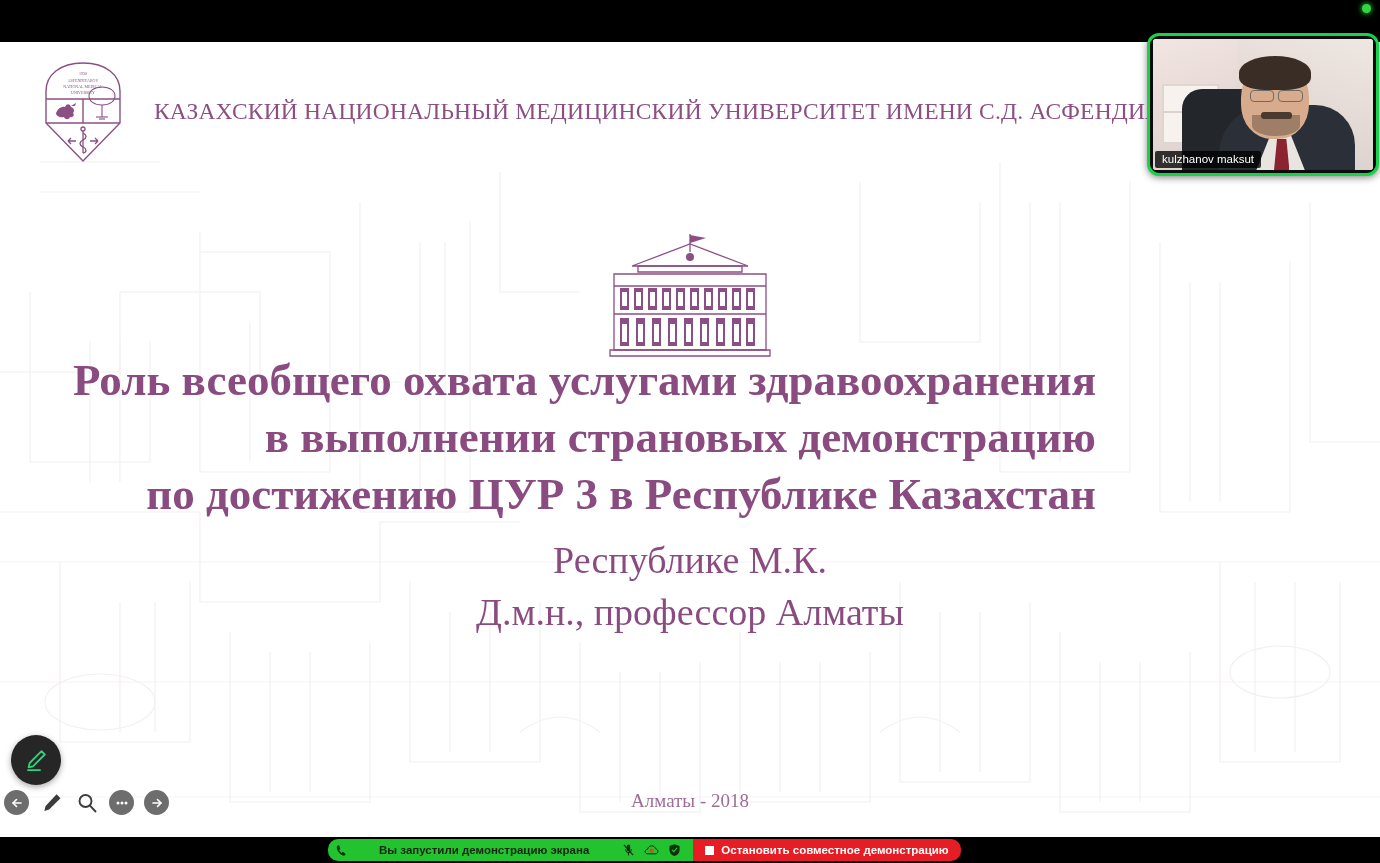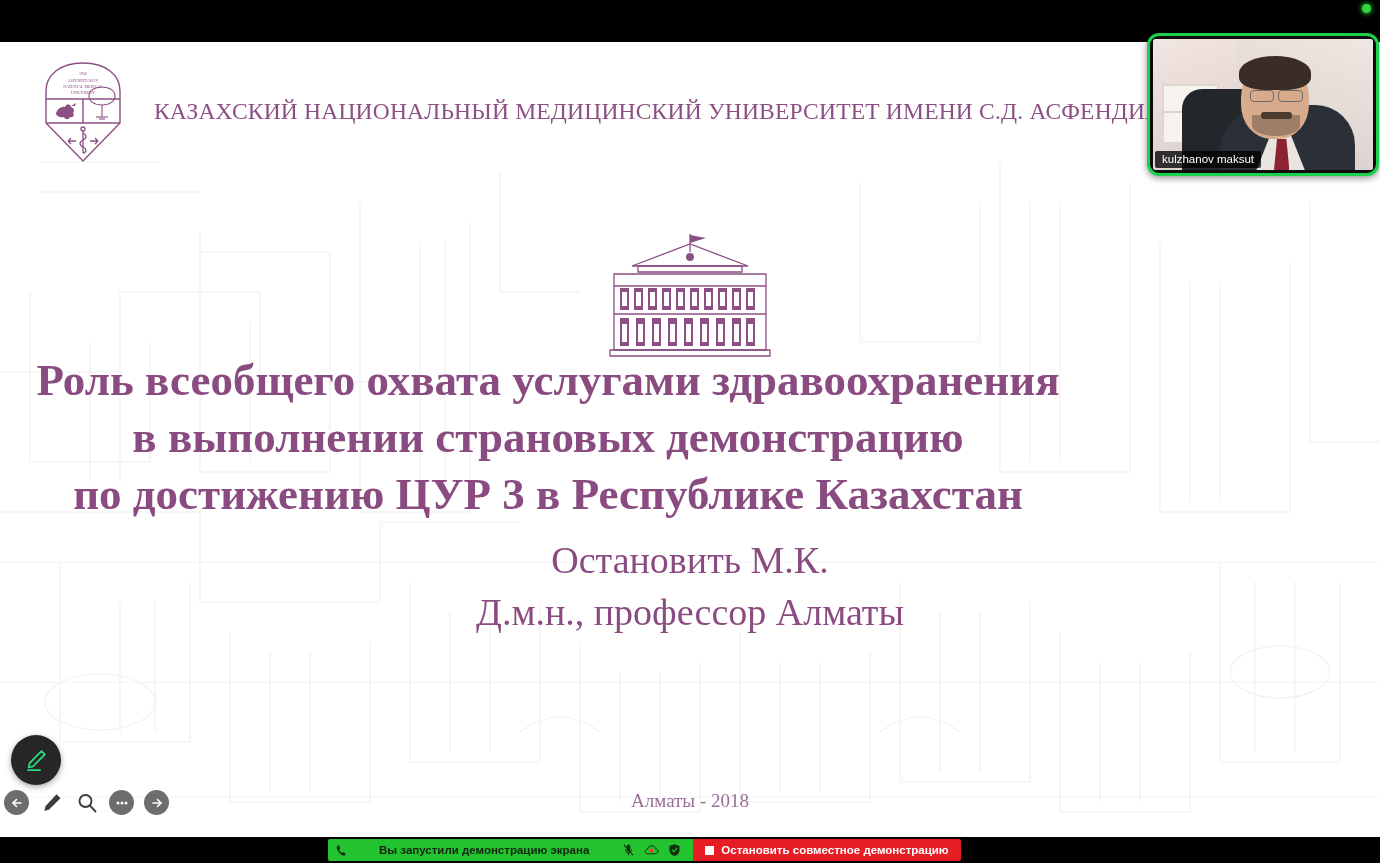--- a/index.html
+++ b/index.html
@@ -60,21 +60,21 @@
   
   .building {
     position: absolute; left: 594px; top: 188px;
     width: 196px; height: 130px;
   }
   .building svg { width: 100%; height: 100%; }
 
   
   .title-block {
     position: absolute; left: 0; top: 310px; width: 1096px;
-    text-align: center;
+    text-align: right;
   }
   .title-line {
     font-family: "Liberation Serif", serif;
     font-weight: 700;
     font-size: 45px;
     line-height: 57px;
     color: #8a4b80;
     white-space: nowrap;
   }
   .author-block {
@@ -171,21 +171,21 @@
   
   .bottomstrip {
     position: absolute; left: 0; top: 837px;
     width: 1380px; height: 26px;
     background: #000000;
   }
   .sharebar {
     position: absolute; left: 328px; top: 839px;
     height: 22px;
     display: flex; align-items: stretch;
-    border-radius: 2px; overflow: hidden;
+    border-radius: 10px; overflow: hidden;
     box-shadow: 0 1px 3px rgba(0,0,0,.5);
   }
   .share-green {
     background: #22c32f;
     display: flex; align-items: center;
     padding: 0 8px 0 7px;
     gap: 7px;
   }
   .share-text {
     color: #13240f;
@@ -353,21 +353,21 @@
       </svg>
     </div>
 
     <div class="title-block">
       <div class="title-line">Роль всеобщего охвата услугами здравоохранения</div>
       <div class="title-line">в выполнении страновых демонстрацию</div>
       <div class="title-line">по достижению ЦУР 3 в Республике Казахстан</div>
     </div>
 
     <div class="author-block">
-      <div class="author-line">Остановить М.К.</div>
+      <div class="author-line">Республике М.К.</div>
       <div class="author-line">Д.м.н., профессор Алматы</div>
     </div>
 
     <div class="place-line">Алматы - 2018</div>
 
   </div>
 
   <div class="selfview">
     <div class="sv-inner">
       <div class="sv-wallL"></div>

